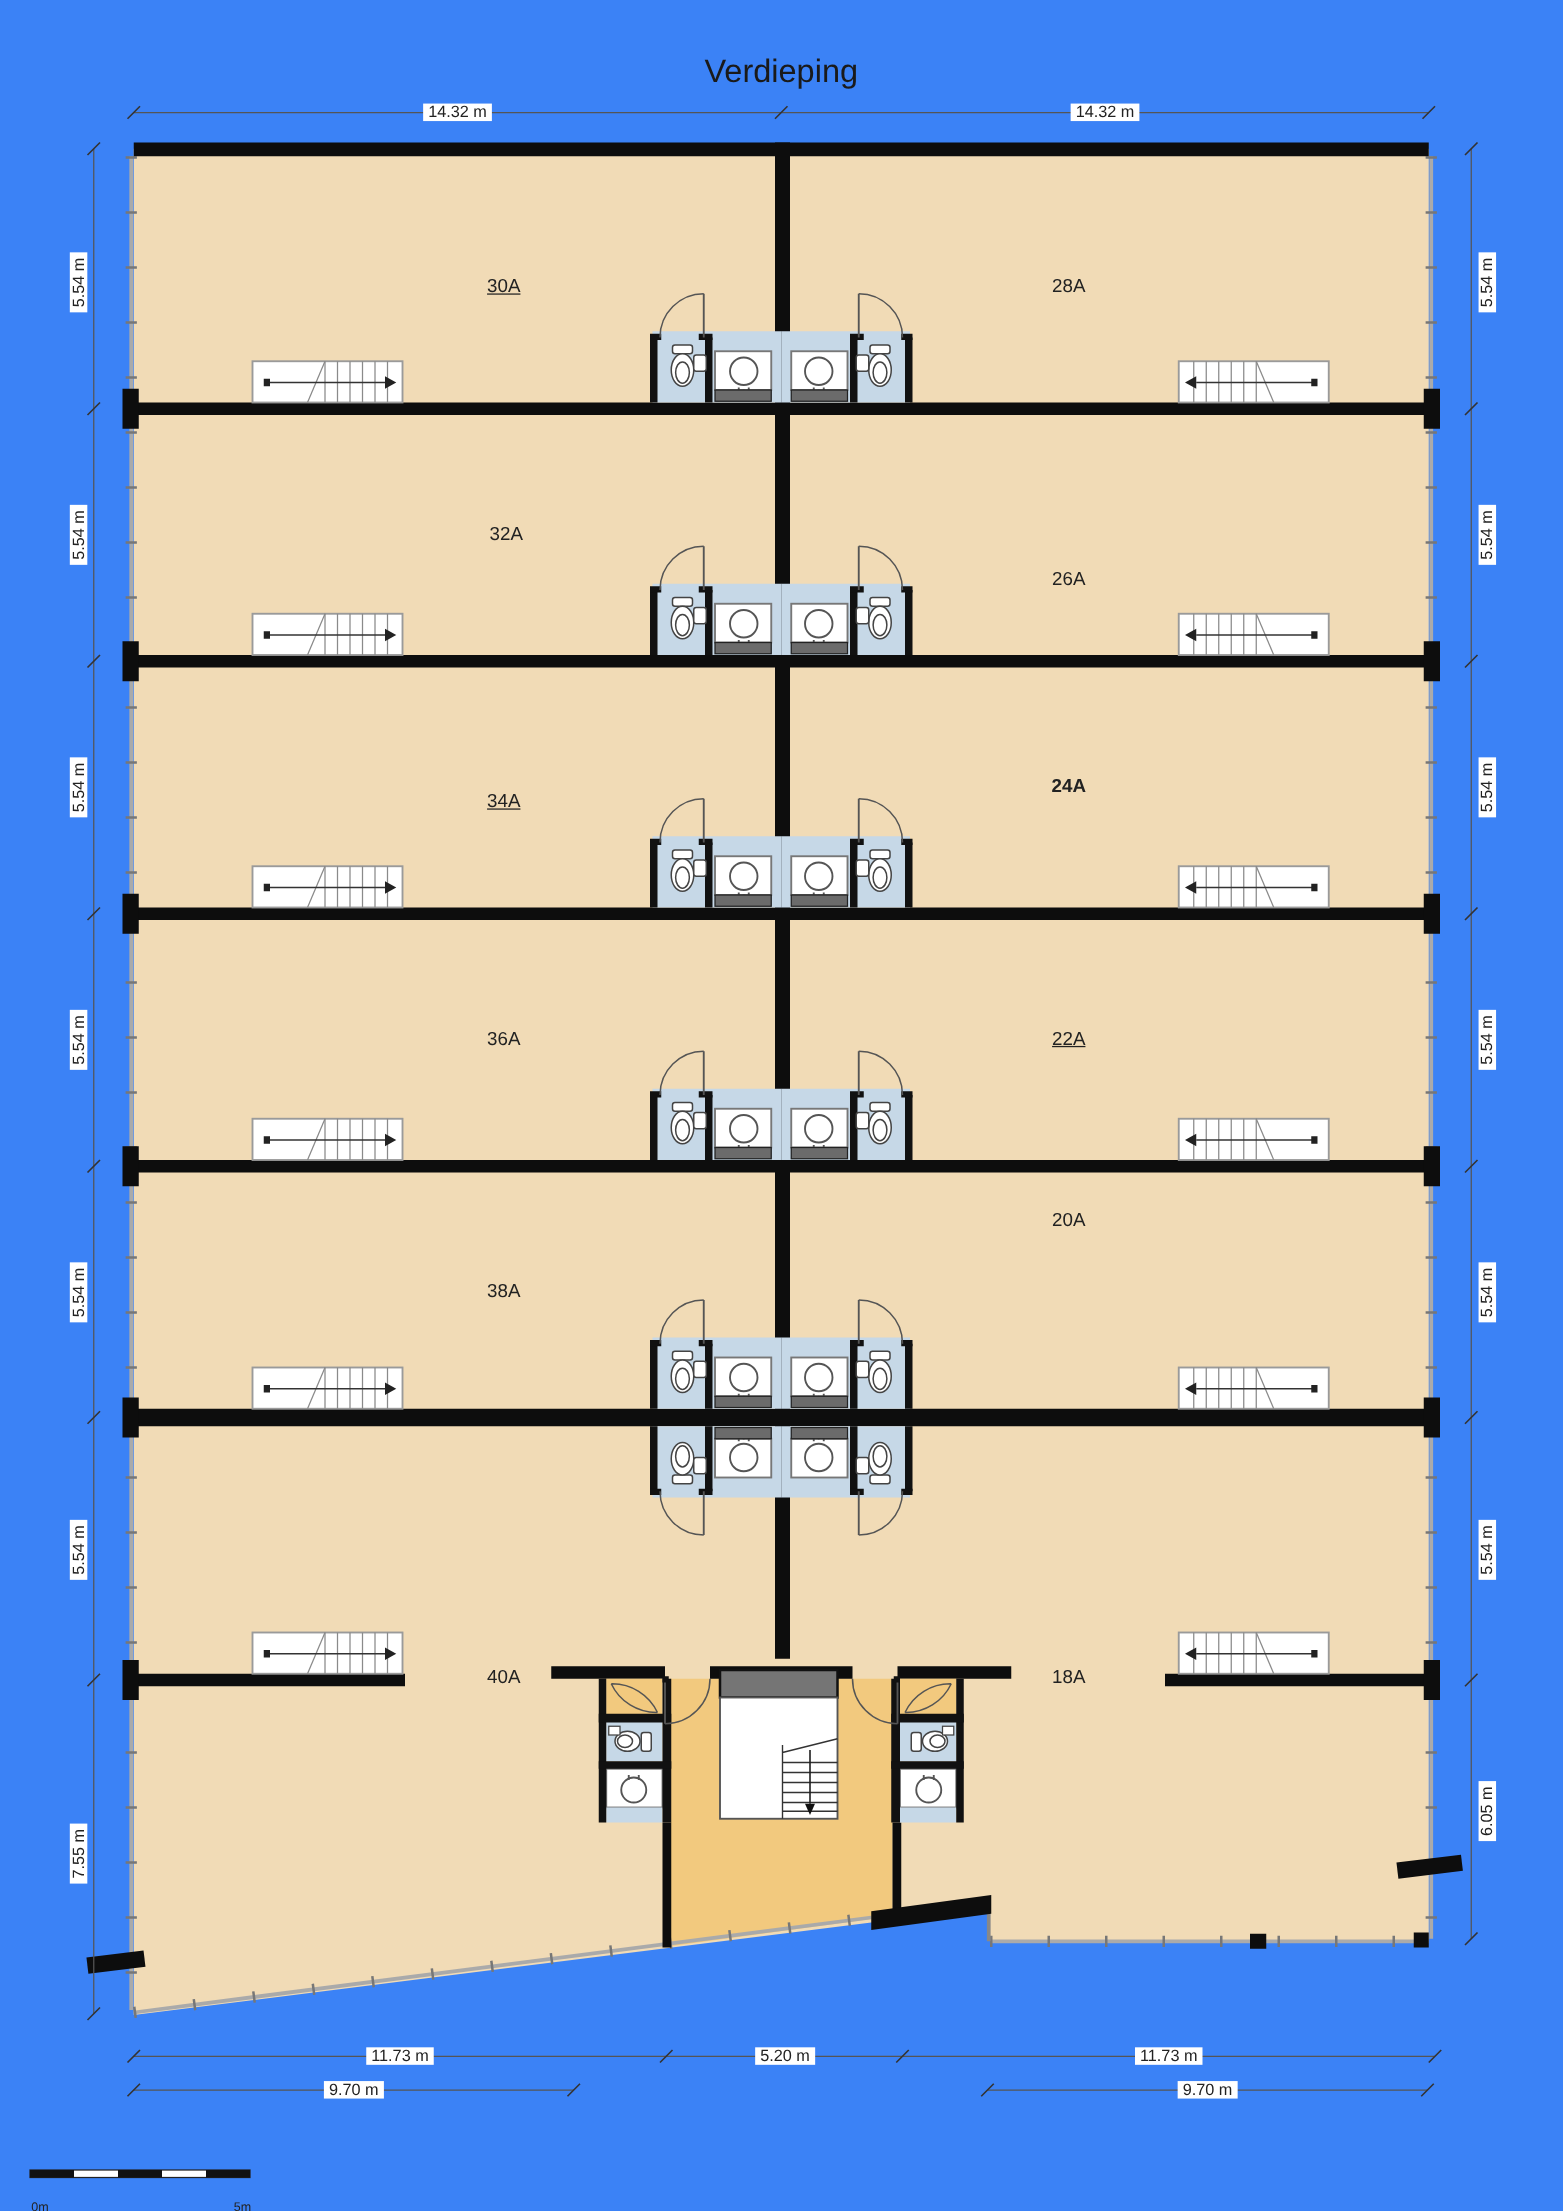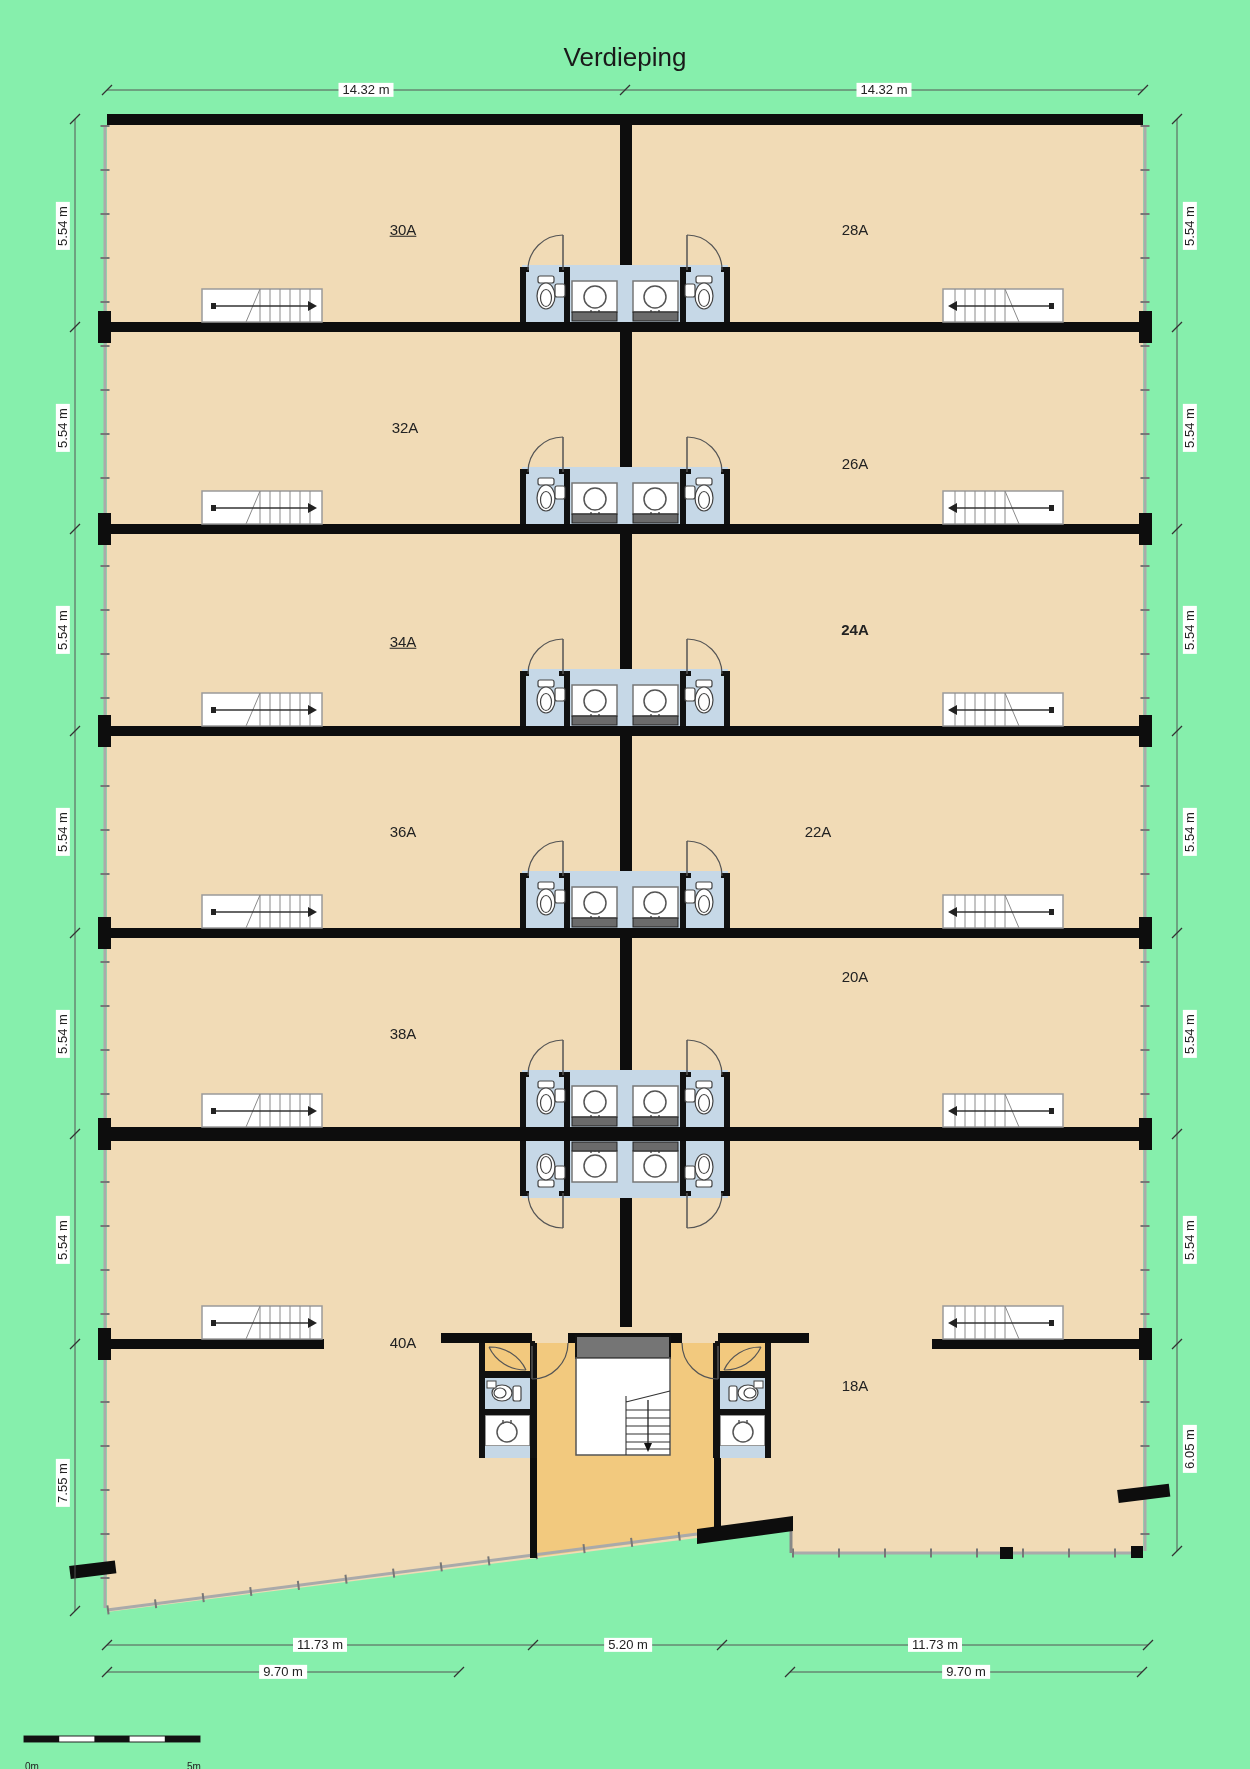--- a/index.html
+++ b/index.html
@@ -1,16 +1,16 @@
 <!DOCTYPE html>
 <html><head>
 <meta charset="utf-8">
 <style>
   html,body{margin:0;padding:0;background:#fff;}
-  #canvas{position:relative;width:1250px;height:1769px;background:#86efac;overflow:hidden;
+  #canvas{position:relative;width:1250px;height:1769px;background:#3b82f6;overflow:hidden;
           font-family:"Liberation Sans",sans-serif;}
   #canvas svg{position:absolute;left:0;top:0;}
   .lbl{position:absolute;transform:translate(-50%,-50%);font-size:13px;color:#222;
        background:#fff;padding:0 4px;white-space:nowrap;line-height:1.1;}
   .lbl.rot{transform:translate(-50%,-50%) rotate(-90deg);}
   .lbl.room{font-size:15px;background:transparent;padding:0;}
   .lbl.tiny{font-size:10px;background:transparent;padding:0;margin-top:39px;}
   #title{position:absolute;transform:translate(-50%,-50%);font-size:26px;color:#1a1a1a;
          white-space:nowrap;}
 </style>
@@ -217,22 +217,22 @@
 <div class="lbl" style="left:283px;top:1672px;">9.70 m</div>
 <div class="lbl" style="left:966px;top:1672px;">9.70 m</div>
 
 <div class="lbl room" style="left:403px;top:230px;text-decoration:underline;">30A</div>
 <div class="lbl room" style="left:855px;top:230px;">28A</div>
 <div class="lbl room" style="left:405px;top:428px;">32A</div>
 <div class="lbl room" style="left:855px;top:428px;margin-top:36px;">26A</div>
 <div class="lbl room" style="left:403px;top:642px;text-decoration:underline;">34A</div>
 <div class="lbl room" style="left:855px;top:630px;font-weight:bold;">24A</div>
 <div class="lbl room" style="left:403px;top:832px;">36A</div>
-<div class="lbl room" style="left:818px;top:832px;">22A</div>
+<div class="lbl room" style="left:855px;top:832px;text-decoration:underline;">22A</div>
 <div class="lbl room" style="left:403px;top:1034px;">38A</div>
 <div class="lbl room" style="left:855px;top:977px;">20A</div>
 <div class="lbl room" style="left:403px;top:1343px;">40A</div>
-<div class="lbl room" style="left:855px;top:1343px;margin-top:43px;">18A</div>
+<div class="lbl room" style="left:855px;top:1343px;">18A</div>
 
 <div class="lbl tiny" style="left:32px;top:1727px;">0m</div>
 <div class="lbl tiny" style="left:194px;top:1727px;">5m</div>
 
 </div>
 
 </body></html>

